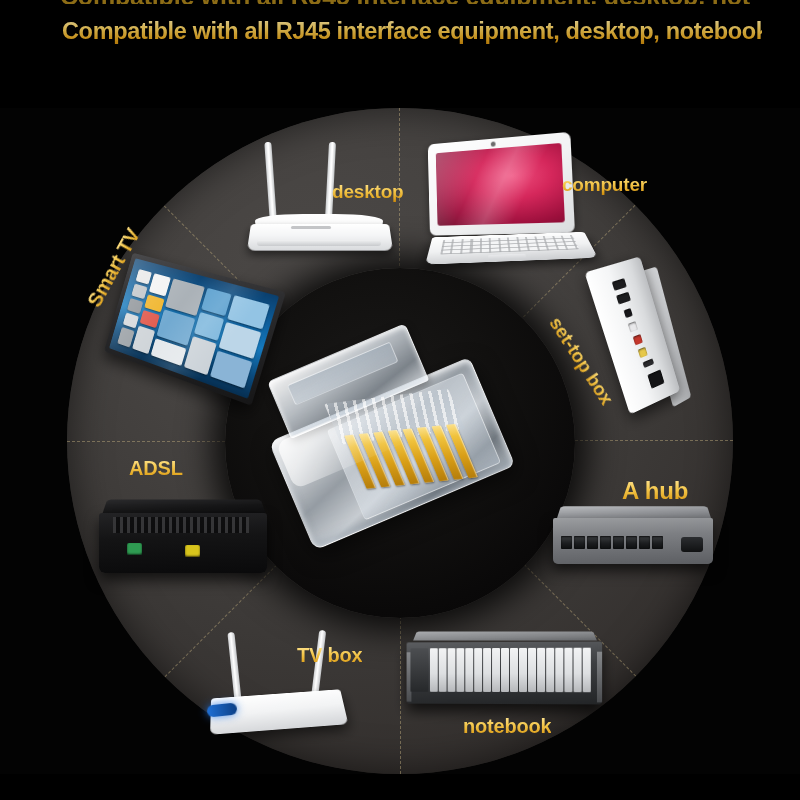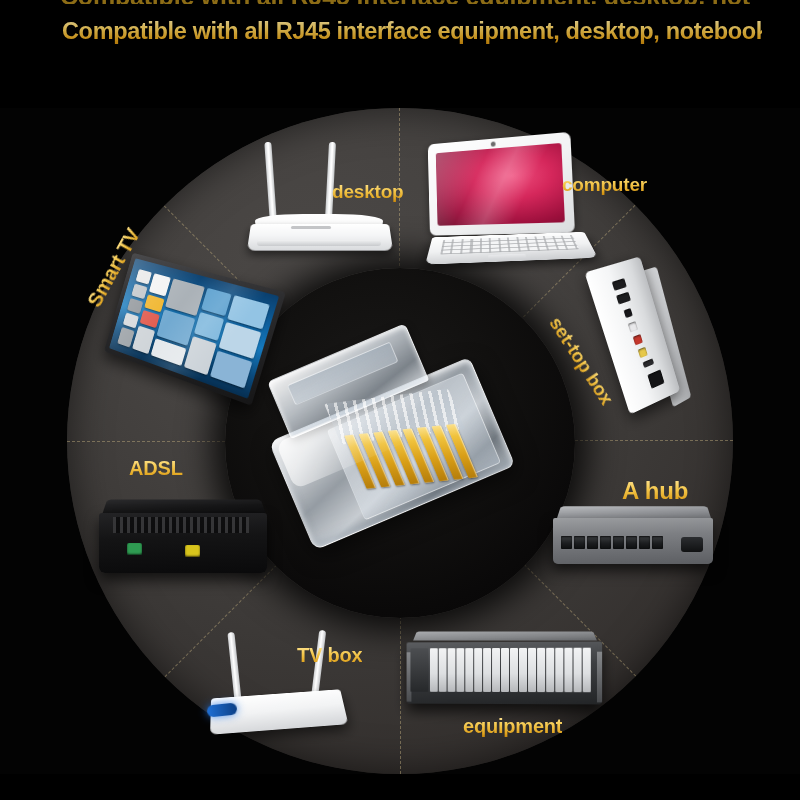--- a/index.html
+++ b/index.html
@@ -696,21 +696,21 @@
     </div>
   </div>
 
   <div class="label" id="label-router">desktop</div>
   <div class="label" id="label-computer">computer</div>
   <div class="label" id="label-smarttv">Smart TV</div>
   <div class="label" id="label-settopbox">set-top box</div>
   <div class="label" id="label-adsl">ADSL</div>
   <div class="label" id="label-ahub">A hub</div>
   <div class="label" id="label-tvbox">TV box</div>
-  <div class="label" id="label-switches">equipment</div>
+  <div class="label" id="label-switches">notebook</div>
 
   <div id="header-band">
     <div class="ghost-line">Compatible with all RJ45 interface equipment, desktop, notebook,</div>
     <div class="headline" id="headline-1">Compatible with all RJ45 interface equipment, desktop, notebook,</div>
   </div>
 
   <div id="bottom-bar"></div>
 
 </div>
 

